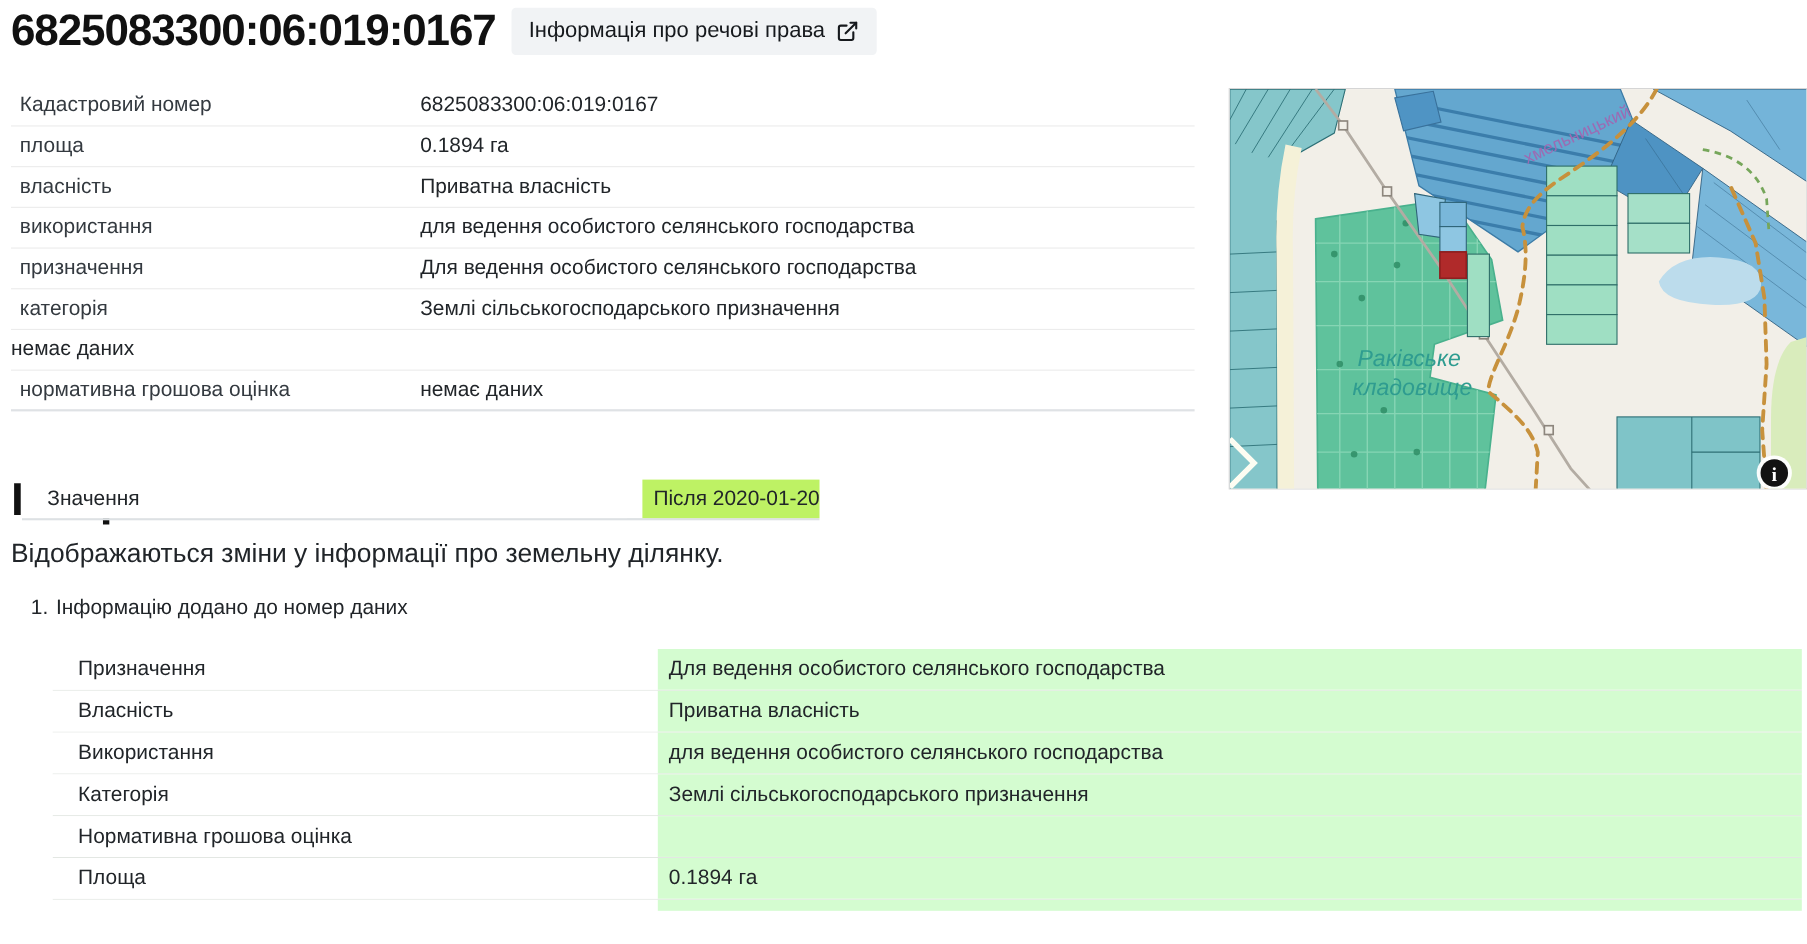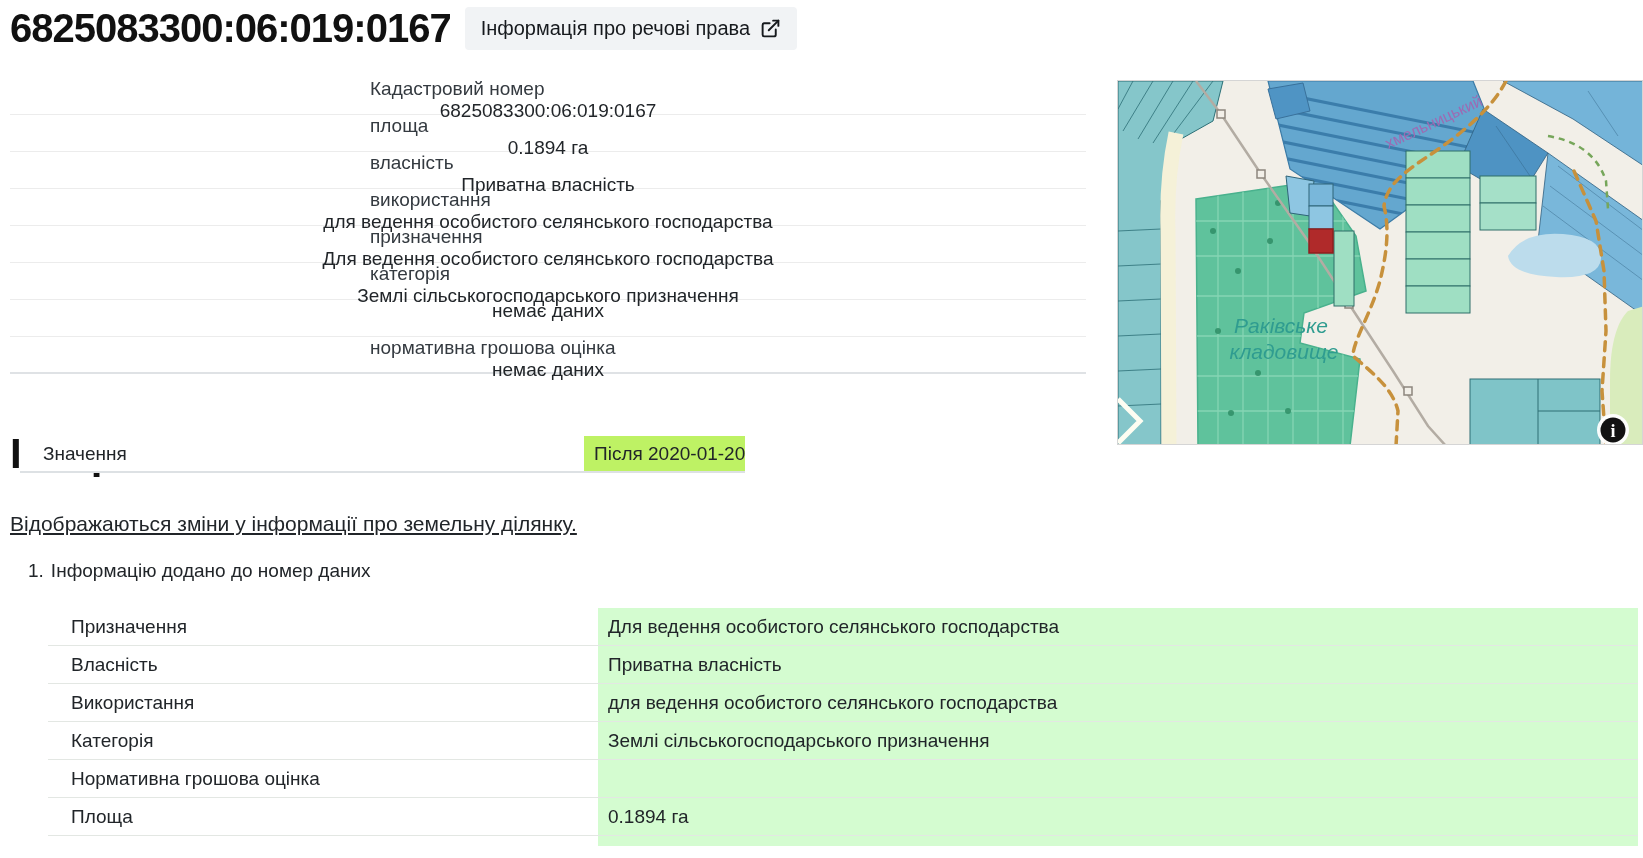--- a/index.html
+++ b/index.html
@@ -10,34 +10,34 @@
   .header { position: absolute; top: 6px; left: 10px; display: flex; align-items: center; gap: 14px; }
   .page-title { font-size: 40px; font-weight: 700; letter-spacing: -1px; color: #111; white-space: nowrap; }
   .rights-btn { display: flex; align-items: center; gap: 10px; background: #f1f3f5; border: none;
     border-radius: 4px; padding: 10px 16px; font-size: 20px; color: #16191d; cursor: pointer;
     font-family: "Liberation Sans", sans-serif; }
   .rights-btn svg { display: block; }
 
   
   .info-table { position: absolute; top: 78px; left: 10px; width: 1076px; }
   .info-row { display: flex; align-items: center; height: 37px; border-bottom: 1px solid #ececec;
-    font-size: 19px; flex-direction: column; }
+    font-size: 19px; }
   .info-row:last-child { border-bottom: 2px solid #dfe2e5; }
   .info-label { flex: none; width: 372px; padding-left: 8px; color: #343a40; }
   .info-value { flex: 1; color: #212529; }
 
   
   .map-wrap { position: absolute; left: 1117px; top: 80px; width: 526px; height: 365px;
     border: 1px solid #d5d5d5; overflow: hidden; cursor: grab; }
   .map-wrap svg { display: block; }
 
   
   .history { position: absolute; top: 430px; left: 10px; width: 1633px; }
   .history-title { font-size: 42px; font-weight: 700; color: #111; line-height: 48px; }
-  .history-desc { margin-top: 34px; font-size: 21px; text-decoration: underline; }
+  .history-desc { margin-top: 12px; font-size: 24px; }
   .history-entry { margin-top: 24px; }
   .entry-head { display: flex; gap: 7px; margin-left: 18px; font-size: 19px; }
   .hist-table { margin-left: 38px; margin-top: 26px; width: 1590px; font-size: 19px; }
   .hist-row { display: flex; align-items: stretch; height: 38px; border-bottom: 1px solid #e3e7e3; }
   .hist-row.header { height: 37px; border-bottom: 2px solid #dde1e4; }
   .hist-label { flex: none; width: 550px; display: flex; align-items: center; padding-left: 23px; background: #fff; }
   .hist-value { flex: 1; display: flex; align-items: center; padding-left: 10px; background: #d4fcd0; }
   .hist-row.header .hist-value { background: #bef264; }
   .hist-row.filler { height: 10px; border-bottom: none; }
 </style>

